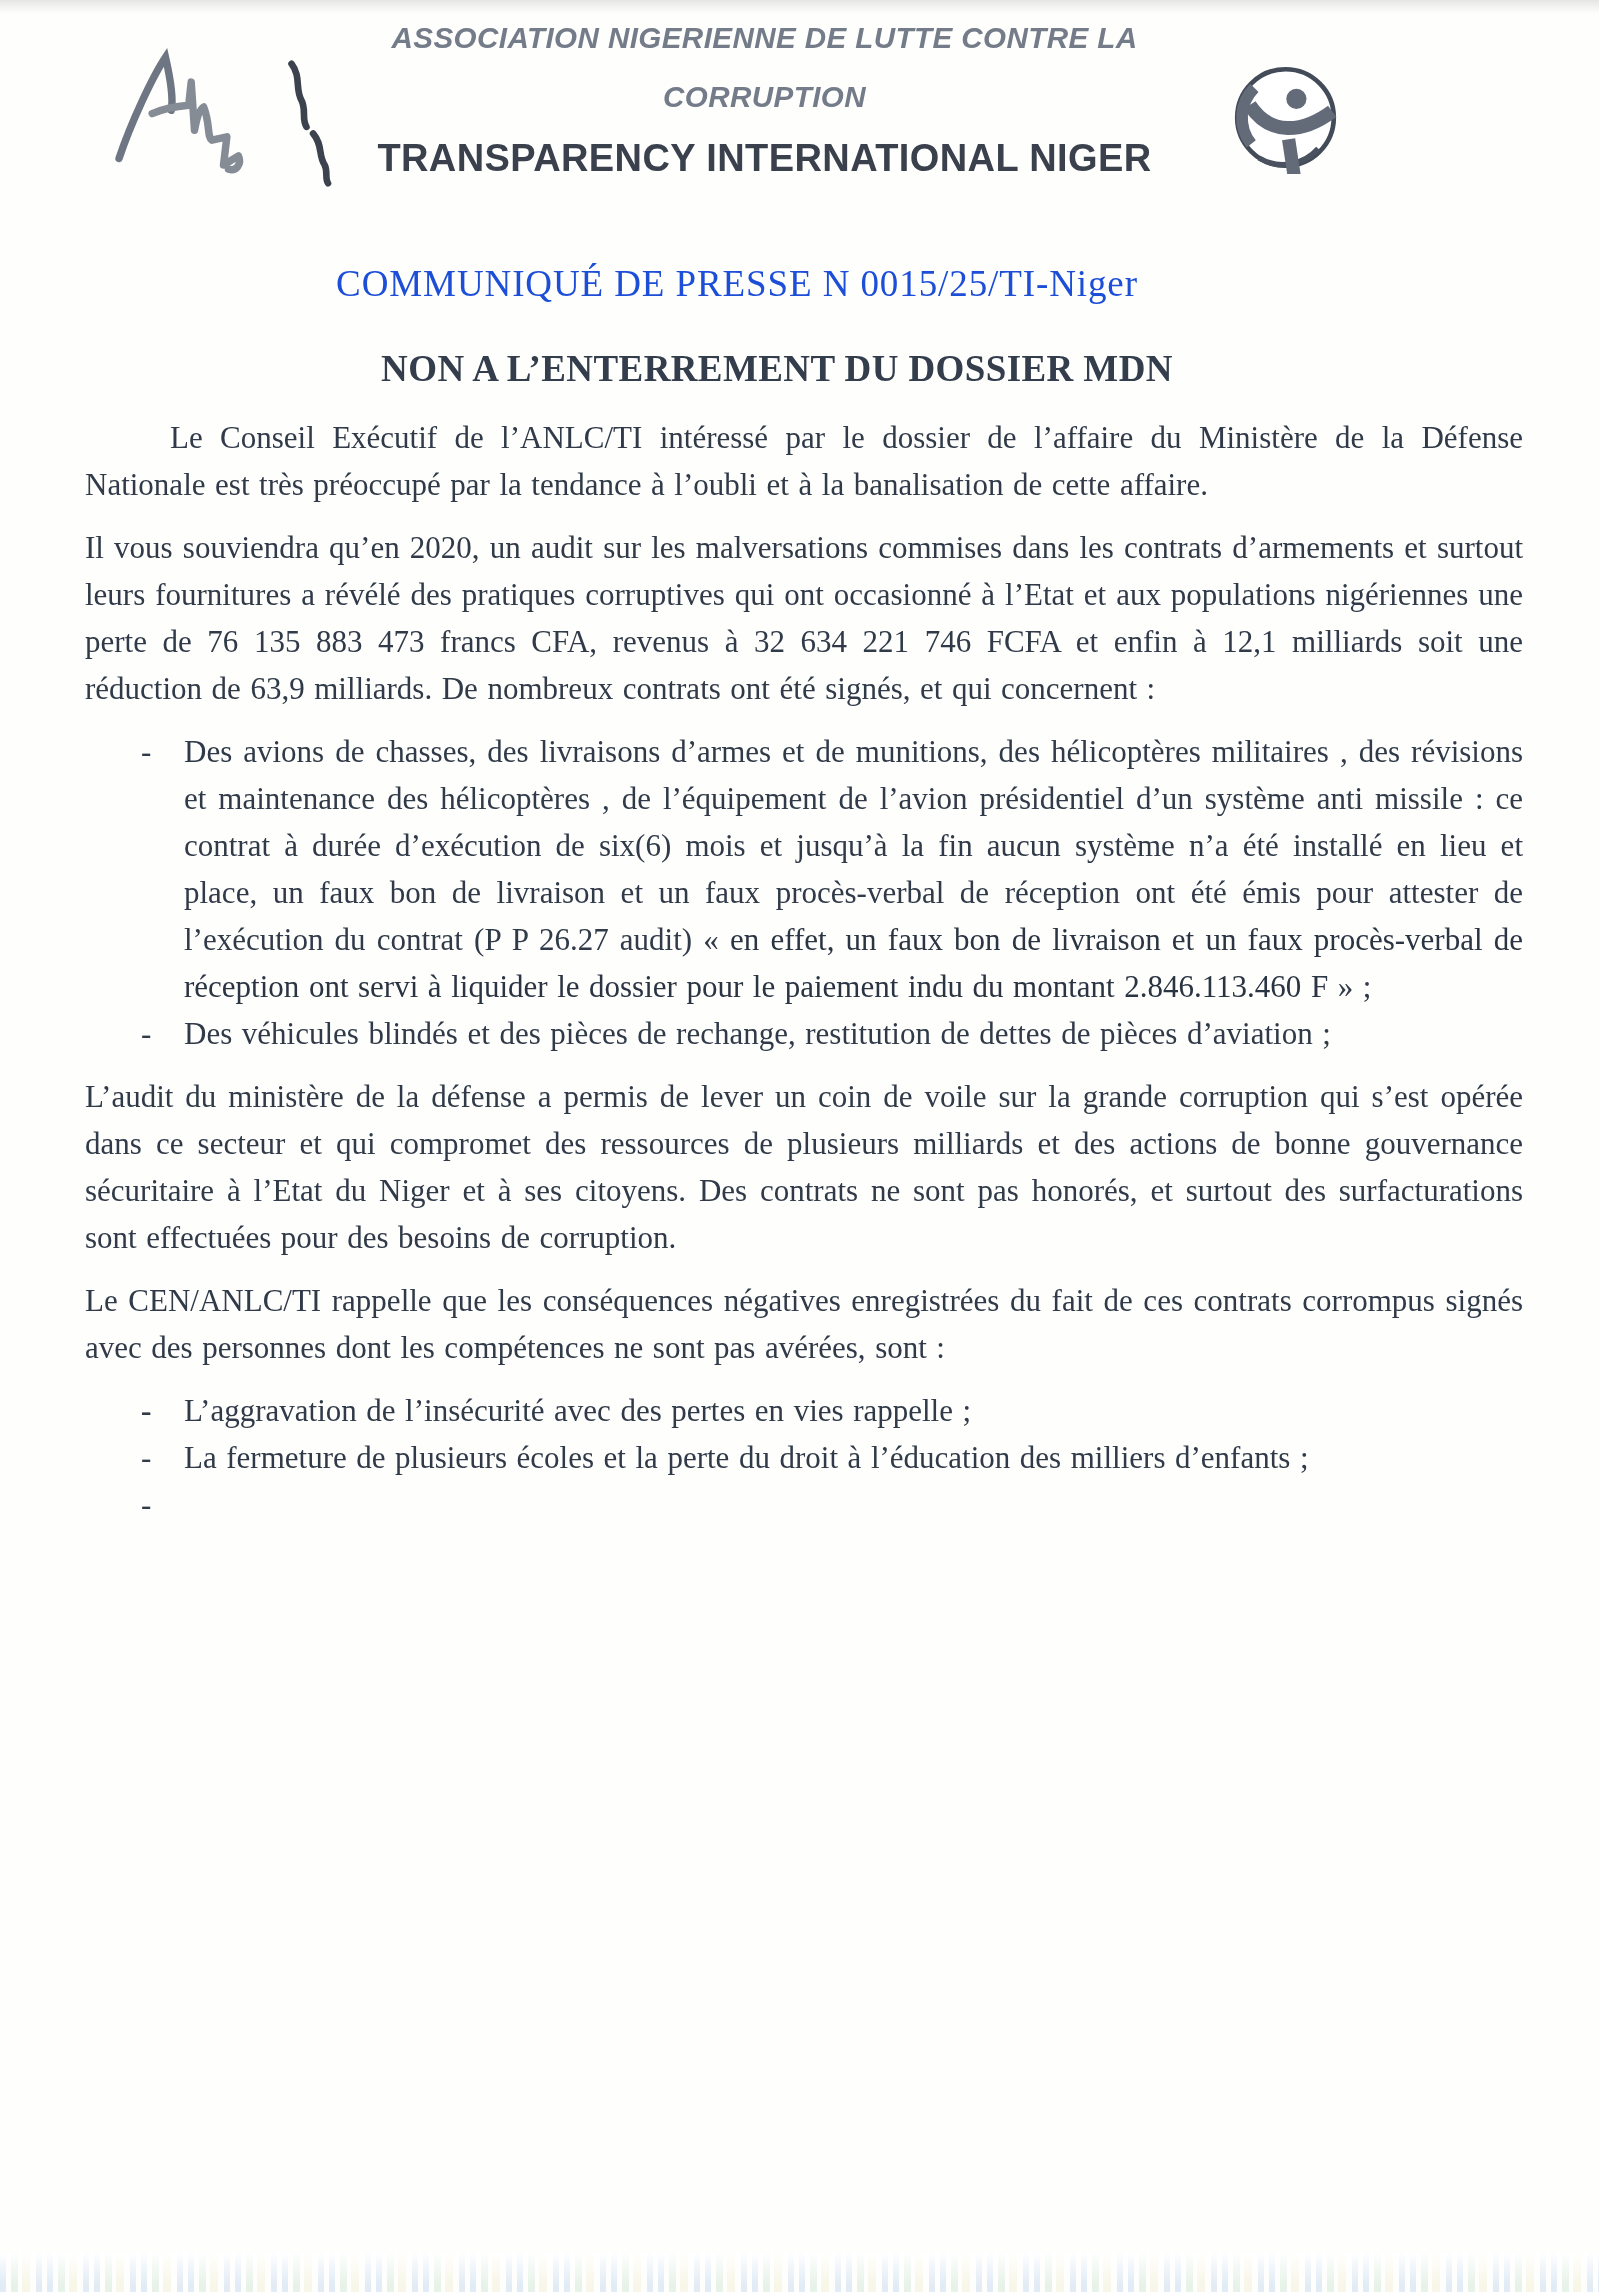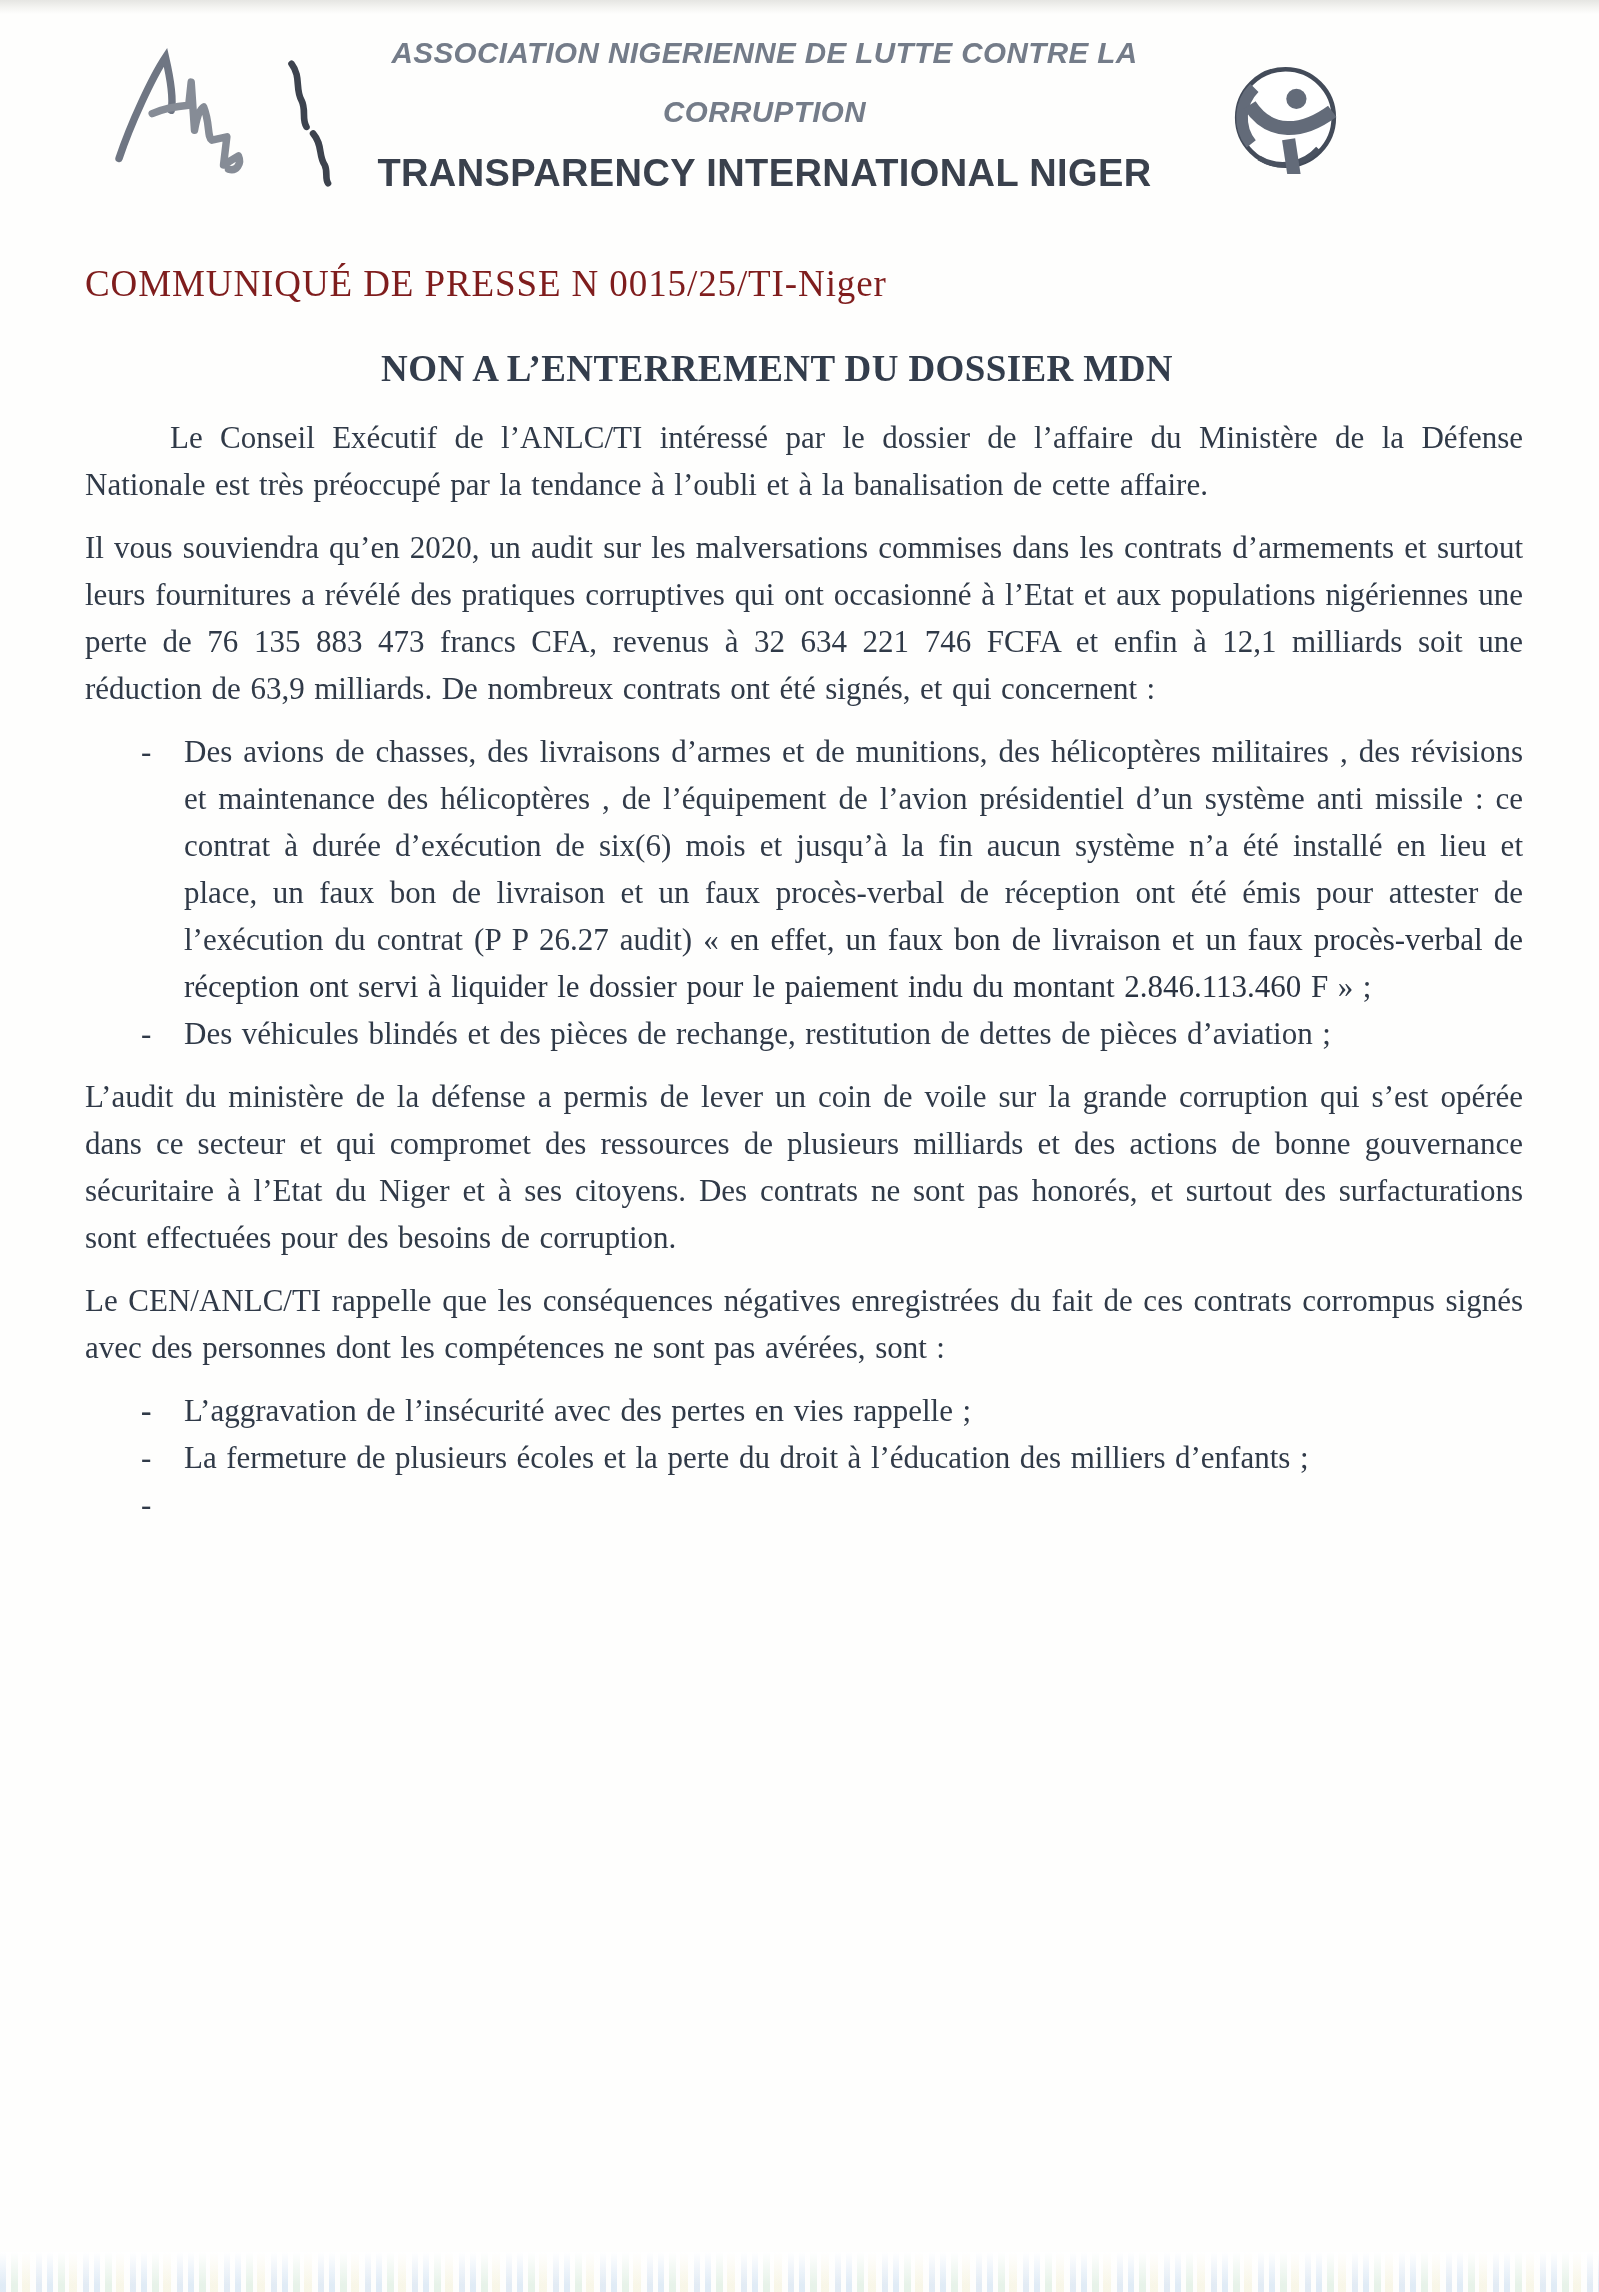--- a/index.html
+++ b/index.html
@@ -26,40 +26,40 @@
       repeating-linear-gradient(90deg,
         rgba(148,188,228,.28) 0 6.3px, rgba(255,255,255,0) 6.3px 10.7px,
         rgba(158,206,170,.24) 10.7px 18px, rgba(255,255,255,0) 18px 22.4px,
         rgba(226,216,150,.20) 22.4px 29.6px, rgba(255,255,255,0) 29.6px 36px,
         rgba(130,170,215,.22) 36px 42px, rgba(255,255,255,0) 42px 47px);
   }
   header.letterhead { position: relative; height: 206px; }
   .logo-left { position: absolute; left: 103px; top: 34px; }
   .logo-right { position: absolute; left: 1231px; top: 61px; }
   .org-block {
-    position: absolute; left: 251px; right: 322px; top: 33px;
+    position: absolute; left: 251px; right: 322px; top: 18px;
     text-align: center;
     font-family: "Liberation Sans", "DejaVu Sans", sans-serif;
   }
   .org-italic {
     font-style: italic; font-weight: 600; font-size: 29.6px; line-height: 39px;
     color: #747c89; letter-spacing: 0.4px;
   }
   .org-italic + .org-italic { margin-top: 19.7px; }
   .org-bold {
     margin-top: 23px;
     font-weight: 700; font-size: 38px; line-height: 38px;
     color: #3a414d; letter-spacing: 0.4px;
   }
   main.body-column { padding: 0 77px 0 85px; }
   h1.press-number {
     margin: 56px 134px 0 0;
-    text-align: left;
+    text-align: center;
     font-size: 37px; line-height: 43px; font-weight: 400;
-    color: #7f1d1d; letter-spacing: 0.9px;
+    color: #1d4ed8; letter-spacing: 0.9px;
   }
   h2.headline {
     margin: 41px 54px 0 0;
     text-align: center;
     font-size: 37px; line-height: 45px; font-weight: 700;
     color: #333d4c; letter-spacing: 0.4px; font-family: Liberation Serif, serif;
   }
   .body-column p, .body-column li {
     font-size: 31px; line-height: 47px;
     text-align: justify;

